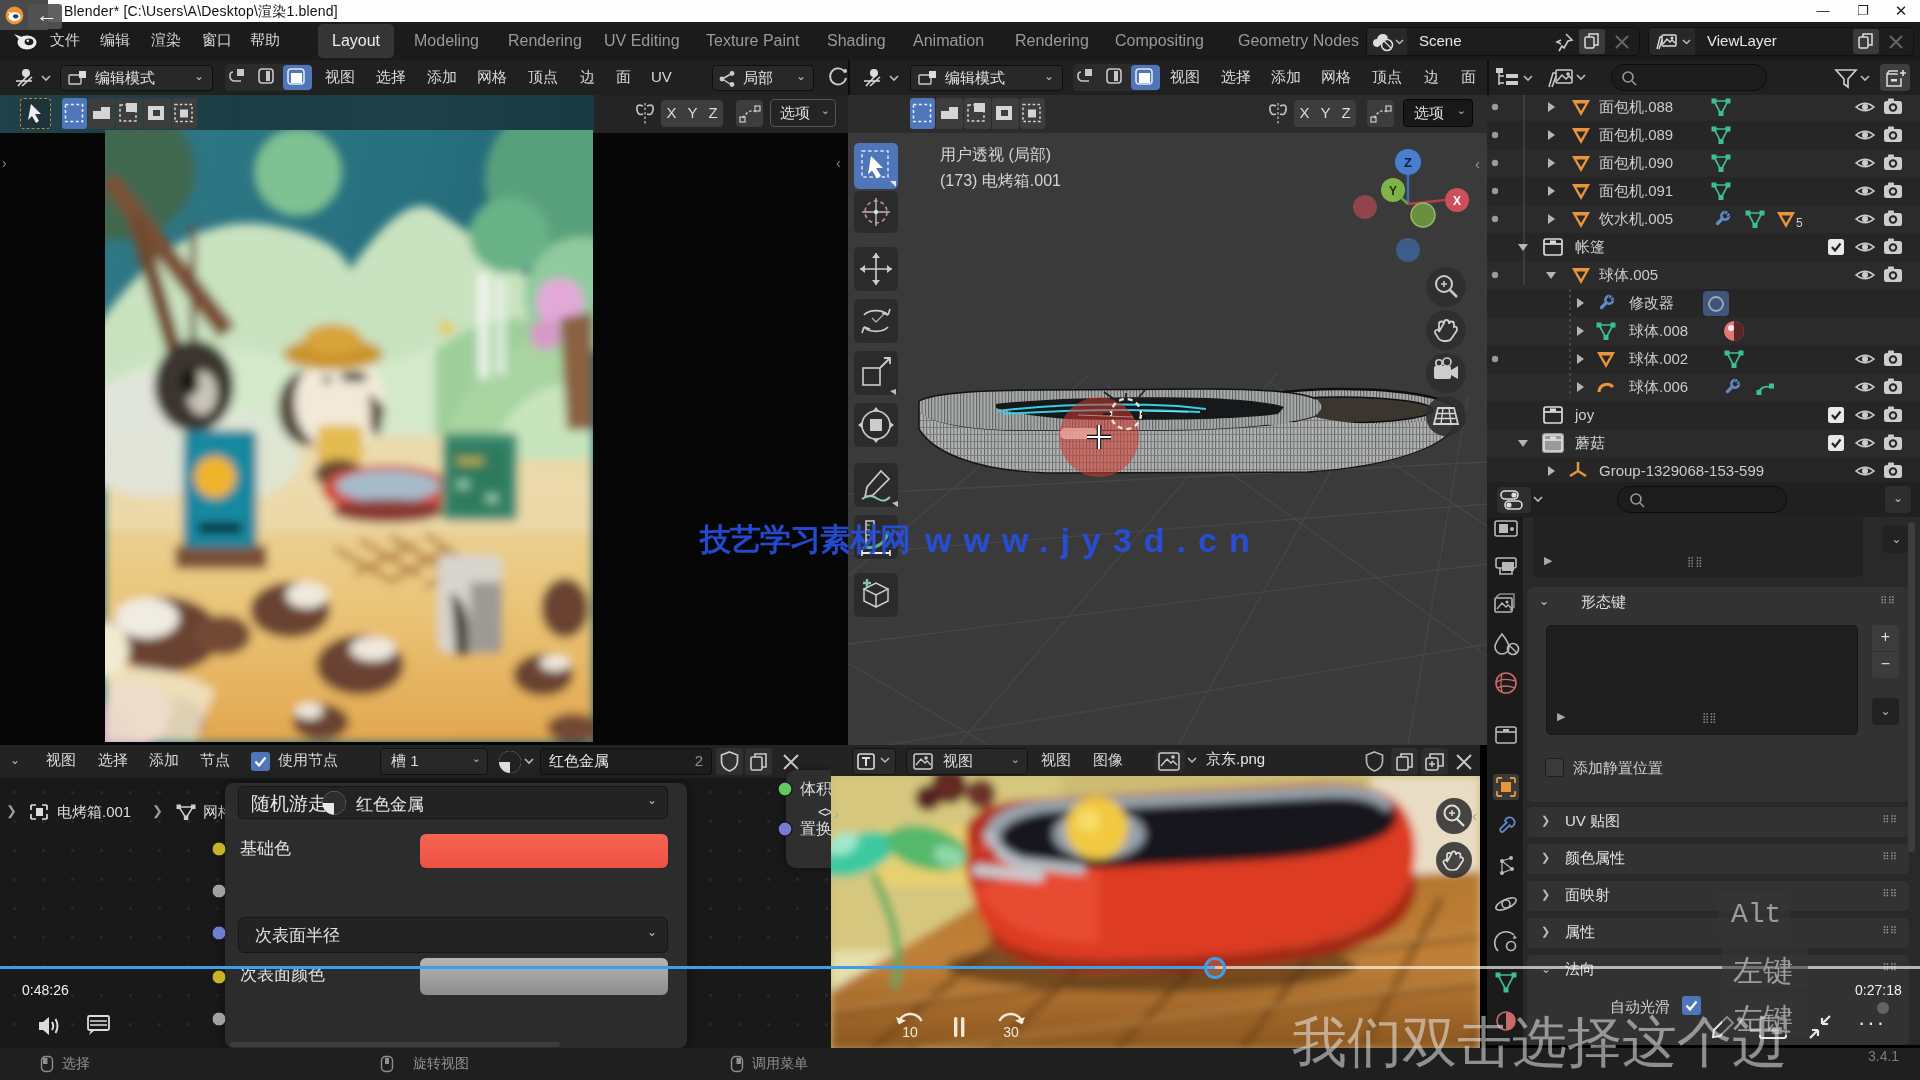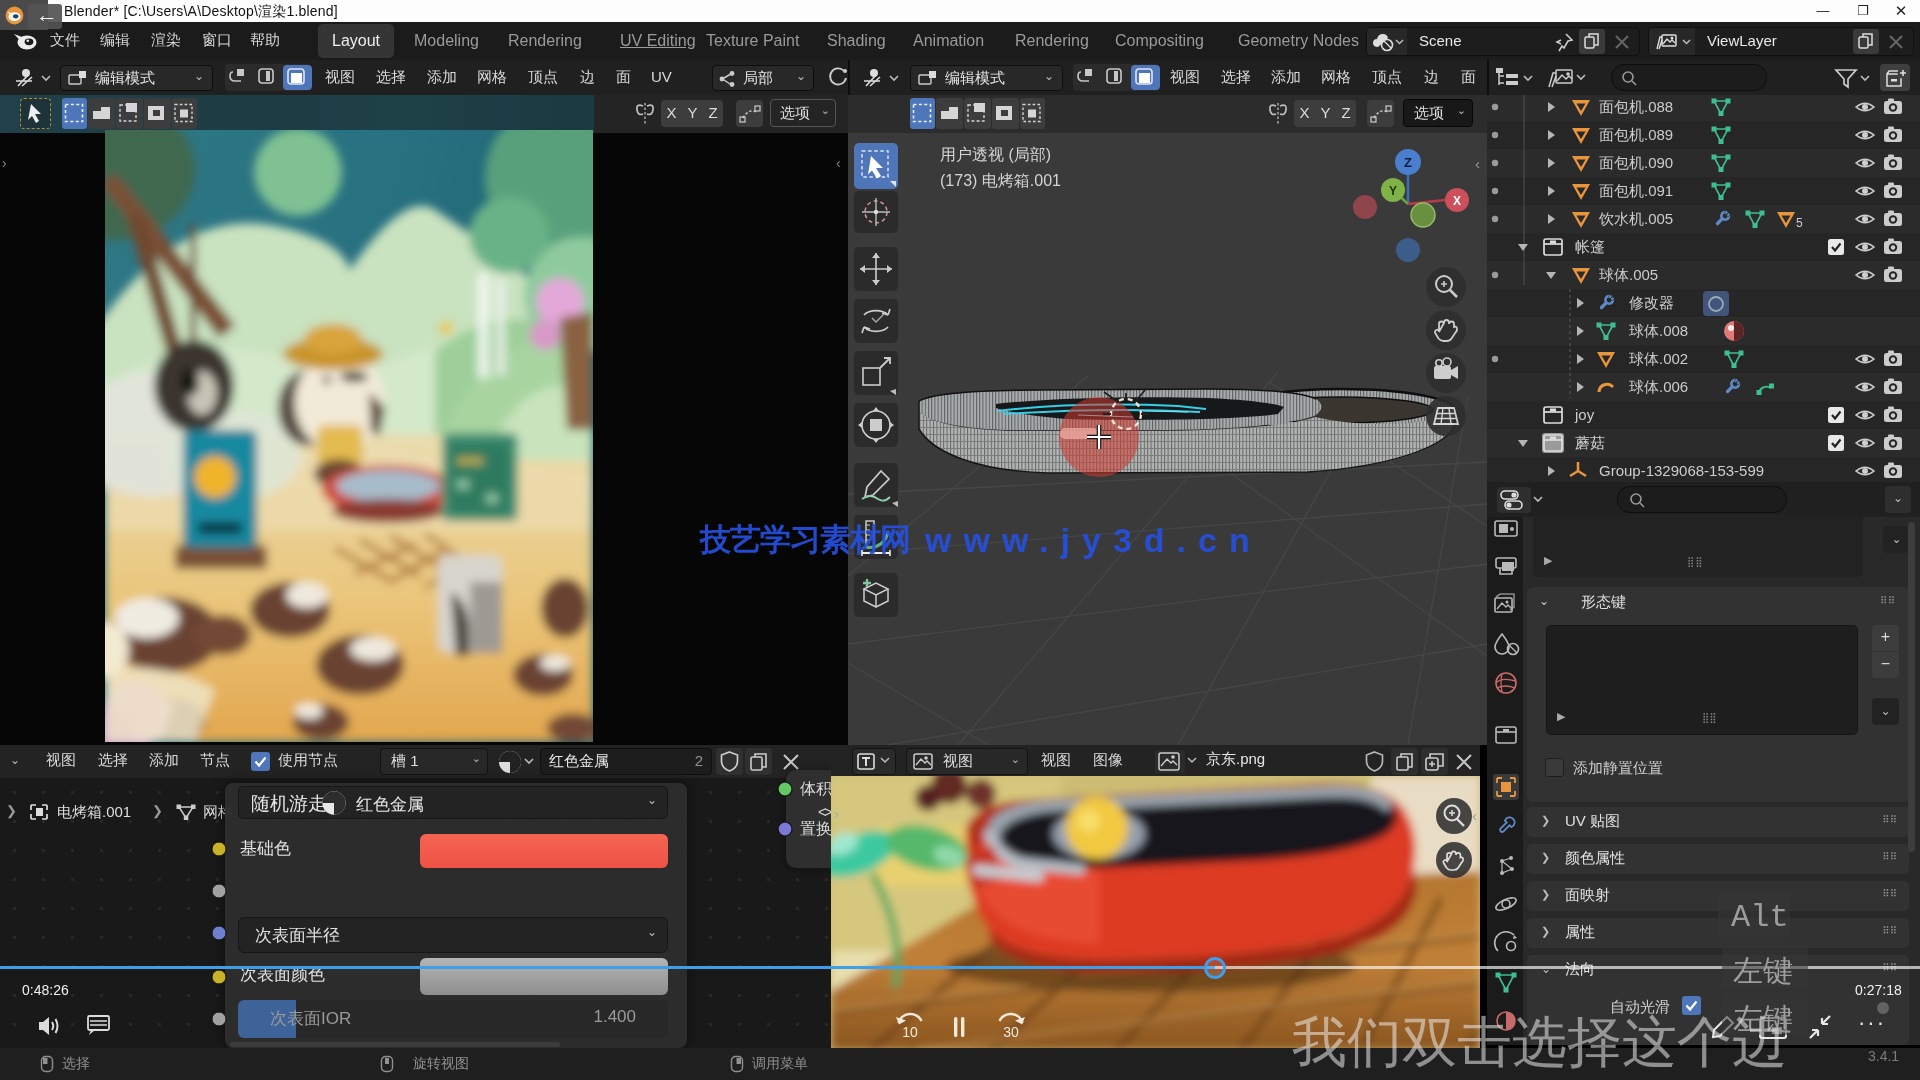--- a/index.html
+++ b/index.html
@@ -58,21 +58,21 @@
     <path d="M1 4 L13 8.5 L8.5 12 Z" fill="#ececec"></path>
   </svg>
   <div class="menuitem" style="left:50px;">文件</div>
   <div class="menuitem" style="left:100px;">编辑</div>
   <div class="menuitem" style="left:151px;">渲染</div>
   <div class="menuitem" style="left:202px;">窗口</div>
   <div class="menuitem" style="left:250px;">帮助</div>
   <div class="tab active" style="left:318px;">Layout</div>
   <div class="tab" style="left:400px;">Modeling</div>
   <div class="tab" style="left:494px;">Rendering</div>
-  <div class="tab" style="left:606px;text-decoration:underline;">UV Editing</div>
+  <div class="tab" style="left:590px;">UV Editing</div>
   <div class="tab" style="left:692px;">Texture Paint</div>
   <div class="tab" style="left:813px;">Shading</div>
   <div class="tab" style="left:899px;">Animation</div>
   <div class="tab" style="left:1001px;">Rendering</div>
   <div class="tab" style="left:1101px;">Compositing</div>
   <div class="tab" style="left:1224px;">Geometry Nodes</div>
 
   <div class="abs" style="left:1366px; top:5px; width:274px; height:29px; background:#1d1d1d; border:1px solid #101010; border-radius:5px;">
     <div style="position:absolute;left:0;top:0;width:40px;height:27px;background:#282828;border-radius:4px 0 0 4px;"></div>
     <svg style="position:absolute;left:3px;top:3px;" width="36" height="22" viewBox="0 0 36 22">
@@ -1017,25 +1017,20 @@
     <circle cx="14" cy="236" r="7" fill="#a1a1a1" stroke="#111" stroke-width="1"></circle>
   </svg>
   <div class="abs" style="left:240px; top:92px; color:#e2e2e2; font-size:17px;">基础色</div>
   <div class="abs" style="left:420px; top:89px; width:248px; height:34px; background:linear-gradient(#f56452,#ee5244); border-radius:6px;"></div>
   <div class="abs" style="left:238px; top:172px; width:430px; height:36px; background:#232323; border:1px solid #161616; border-radius:6px;">
     <span style="position:absolute;left:16px;top:6px;color:#e2e2e2;font-size:17px;">次表面半径</span>
     <span style="position:absolute;right:10px;top:7px;color:#bbb;font-size:12px;">⌄</span>
   </div>
   <div class="abs" style="left:240px; top:218px; color:#e2e2e2; font-size:17px;">次表面颜色</div>
   <div class="abs" style="left:420px; top:213px; width:248px; height:37px; background:linear-gradient(#b5b5b5,#8e8e8e); border-radius:6px;"></div>
-  <div class="abs" style="left:238px; top:255px; width:430px; height:38px; background:#282828; border-radius:6px; overflow:hidden;">
-    <div style="position:absolute;left:0;top:0;width:58px;height:38px;background:#3d6399;"></div>
-    <span style="position:absolute;left:32px;top:7px;color:#9a9a9a;font-size:17px;">次表面IOR</span>
-    <span style="position:absolute;right:32px;top:7px;color:#9a9a9a;font-size:17px;">1.400</span>
-  </div>
 
   <div class="abs" style="left:786px; top:25px; width:45px; height:98px; background:#2f2f2f; border-radius:10px 0 0 10px; box-shadow:0 0 8px rgba(0,0,0,0.4);"></div>
   <div class="abs" style="left:800px; top:34px; color:#d8d8d8; font-size:16px; white-space:nowrap; width:31px; overflow:hidden;">体积</div>
   <div class="abs" style="left:800px; top:74px; color:#d8d8d8; font-size:16px; white-space:nowrap; width:31px; overflow:hidden;">置换</div>
   <svg class="abs" style="left:776px; top:36px;" width="20" height="60" viewBox="0 0 20 60">
     <circle cx="9" cy="8" r="7" fill="#63c763" stroke="#111" stroke-width="1.2"></circle>
     <circle cx="9" cy="48" r="7" fill="#7a7ad4" stroke="#111" stroke-width="1.2"></circle>
   </svg>
   <div class="abs" style="left:818px; top:59px; color:#ddd; font-size:14px; letter-spacing:-2px;">&lt;&gt;</div>
 </div>
@@ -1230,21 +1225,21 @@
 <svg class="abs" style="left:1758px; top:1016px; z-index:41;" width="30" height="24" viewBox="0 0 30 24">
   <rect x="2" y="2" width="26" height="20" rx="2" fill="none" stroke="#e8e8e8" stroke-width="2"></rect>
   <rect x="14" y="11" width="10" height="7" fill="#e8e8e8"></rect>
 </svg>
 <svg class="abs" style="left:1806px; top:1014px; z-index:41;" width="28" height="26" viewBox="0 0 28 26">
   <path d="M24 2 L16 10 M16 10 v-6 M16 10 h6 M4 24 L12 16 M12 16 v6 M12 16 h-6" stroke="#e8e8e8" stroke-width="2.2" fill="none"></path>
 </svg>
 <div class="abs" style="left:1858px; top:1010px; color:#e8e8e8; font-size:22px; letter-spacing:2px; z-index:41;">···</div>
 
 <div class="abs" style="left:1718px; top:893px; width:72px; height:44px; background:rgba(55,55,55,0.55); z-index:41;"></div>
-<div class="abs" style="left:1731px; top:899px; color:#9c9c9c; font-size:32px; font-family:'Liberation Mono',monospace; z-index:42;">Alt</div>
+<div class="abs" style="left:1731px; top:899px; color:#9c9c9c; font-size:28px; font-family:'Liberation Mono',monospace; z-index:42;">Alt</div>
 <div class="abs" style="left:1722px; top:947px; width:86px; height:40px; background:rgba(55,55,55,0.55); z-index:41;"></div>
 <div class="abs" style="left:1733px; top:951px; color:#9c9c9c; font-size:30px; z-index:42;">左键</div>
 <div class="abs" style="left:1722px; top:993px; width:86px; height:42px; background:rgba(55,55,55,0.55); z-index:41;"></div>
 <div class="abs" style="left:1733px; top:999px; color:#9c9c9c; font-size:30px; z-index:42;">左键</div>
 
 <div class="abs" style="left:700px; top:519px; color:rgba(38,80,224,0.92); font-size:31px; font-weight:bold; letter-spacing:-1px; z-index:45;">技艺学习素材网</div>
 <div class="abs" style="left:925px; top:521px; color:rgba(38,80,224,0.92); font-size:34px; font-weight:bold; letter-spacing:12px; z-index:45;">www.jy3d.cn</div>
 <div class="abs" style="left:1270px; top:1006px; color:rgba(235,235,235,0.55); font-size:55px; z-index:45; white-space:nowrap;margin-left:22px;">我们双击选择这个边</div>
 
 </body></html>

